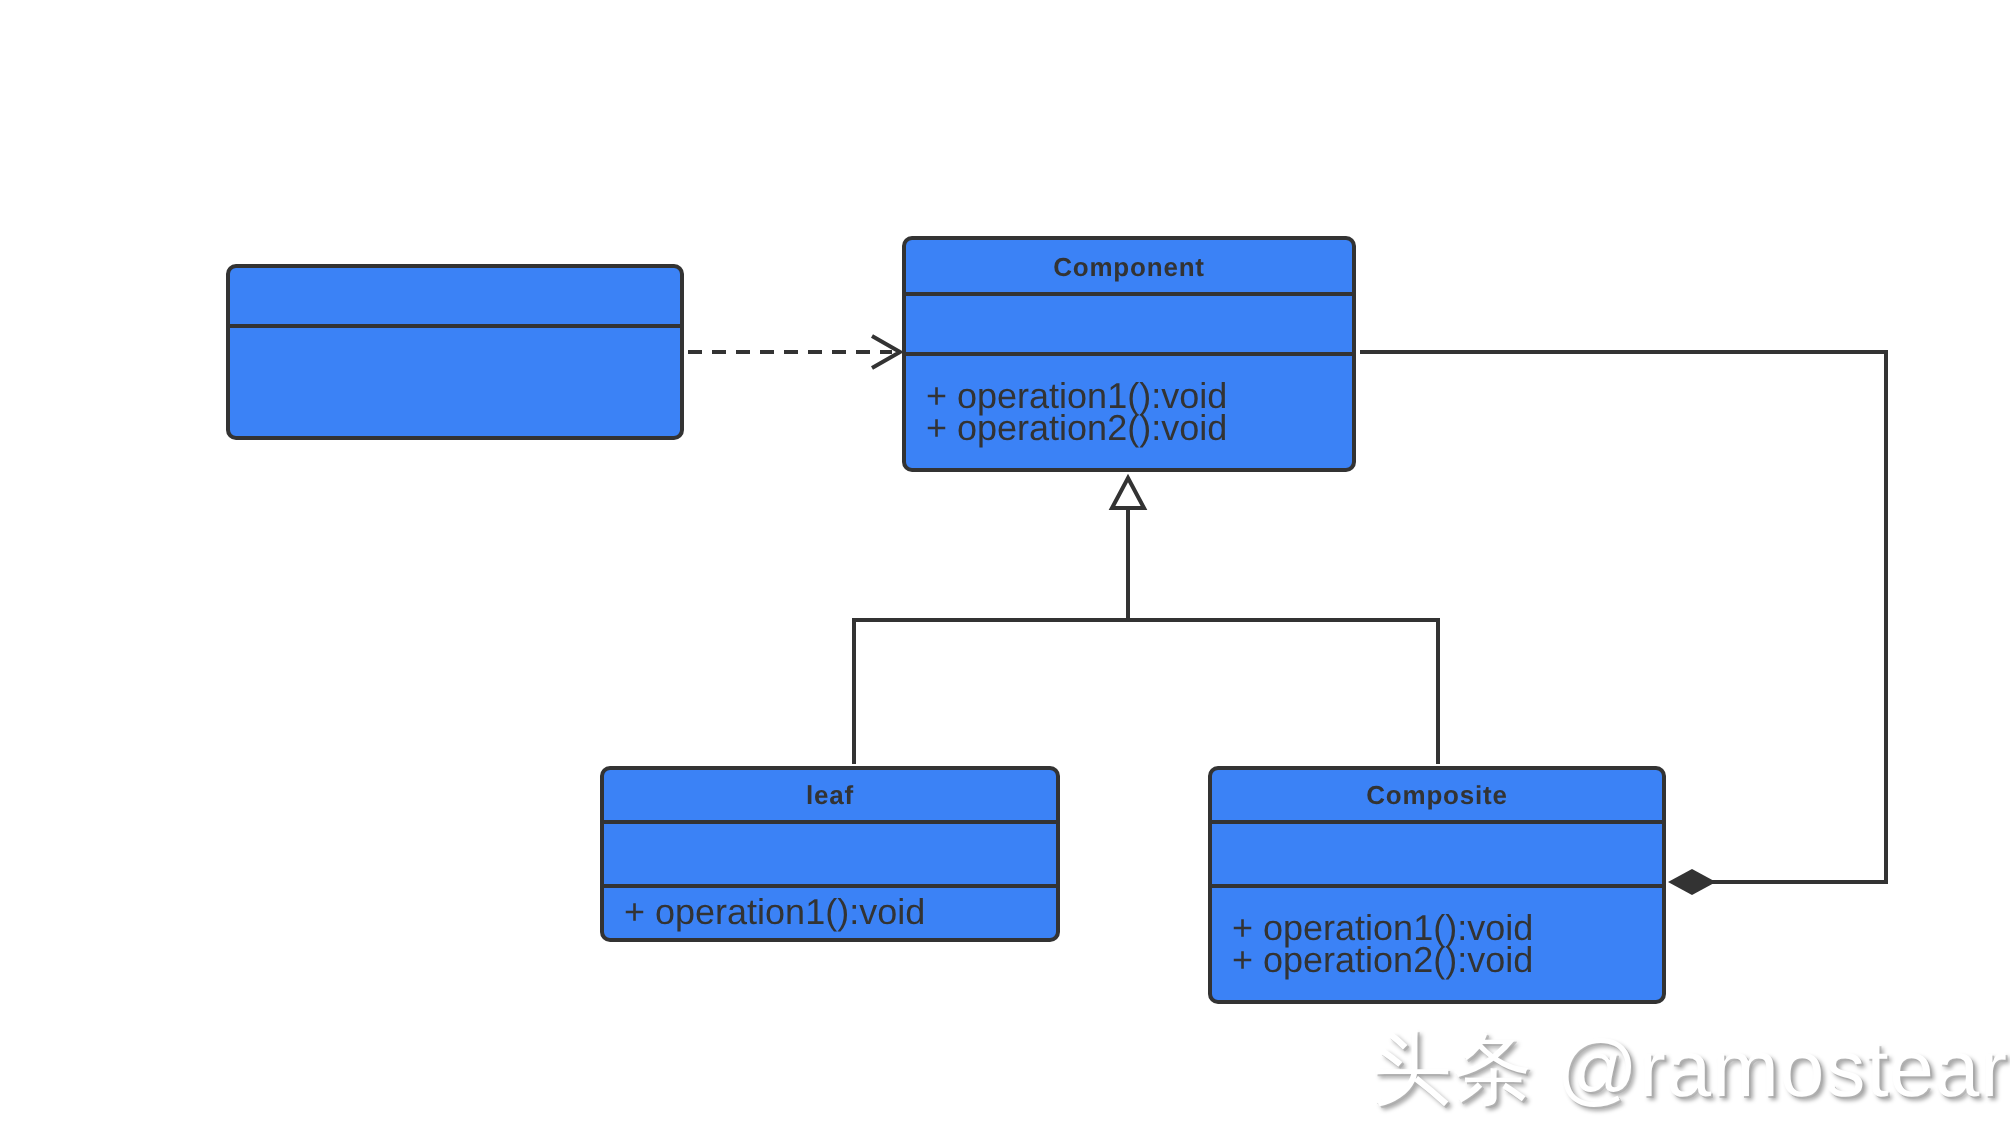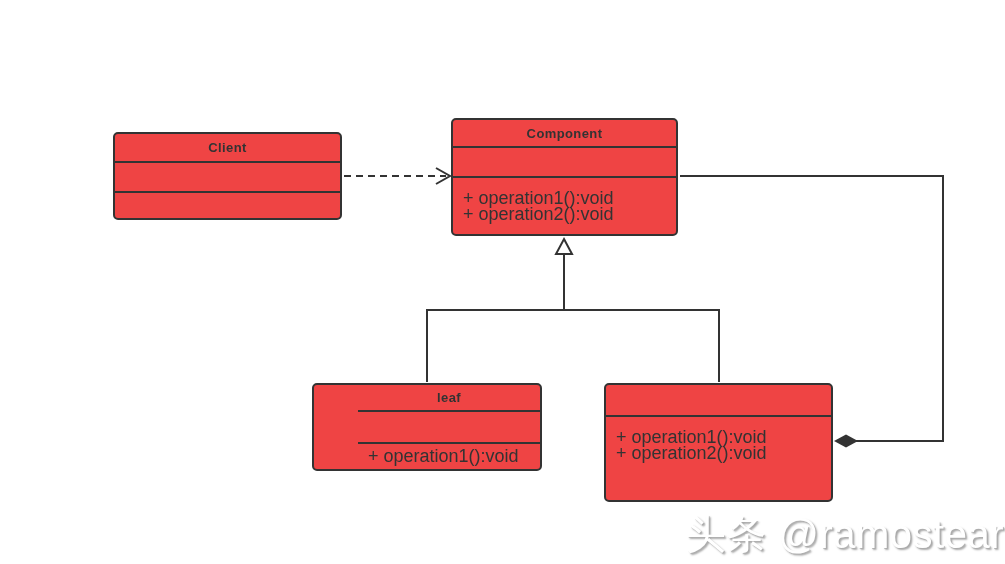--- a/index.html
+++ b/index.html
@@ -13,21 +13,21 @@
     color: #333333;
   }
   .connectors {
     position: absolute;
     left: 0; top: 0;
     width: 1005px; height: 564px;
   }
   .uml-class {
     position: absolute;
     box-sizing: border-box;
-    background: #ef4444;
+    background: #3b82f6;
     border: 2px solid #333333;
     border-radius: 5px;
     display: flex;
     flex-direction: column;
   }
   .uml-title {
     flex: 0 0 auto;
     display: flex;
     align-items: center;
     justify-content: center;
@@ -78,43 +78,43 @@
       <path d="M564 239 L572 254 L556 254 Z" fill="#ffffff"></path>
     </g>
 
     <g stroke="#333333" stroke-width="2" fill="none">
       <path d="M856 441 L943 441 L943 176 L680 176"></path>
       <path d="M834 441 L846 434.5 L858 441 L846 447.5 Z" fill="#333333" stroke="none"></path>
     </g>
   </svg>
 
   <div class="uml-class" style="left:113px; top:132px; width:229px; height:88px;">
-    <div class="uml-title" style="height:27px;">Client</div>
     <div class="uml-attrs" style="height:28px;"></div>
     <div class="uml-methods"></div>
   </div>
 
   <div class="uml-class" style="left:451px; top:118px; width:227px; height:118px;">
     <div class="uml-title" style="height:26px;">Component</div>
     <div class="uml-attrs" style="height:28px;"></div>
     <div class="uml-methods" style="padding-top:12px;">
       <div>+ operation1():void</div>
       <div>+ operation2():void</div>
     </div>
   </div>
 
-  <div class="uml-class" style="left:312px; top:383px; width:230px; height:88px;padding-left:44px;">
+  <div class="uml-class" style="left:300px; top:383px; width:230px; height:88px;">
     <div class="uml-title" style="height:25px;">leaf</div>
     <div class="uml-attrs" style="height:30px;"></div>
     <div class="uml-methods">
       <div>+ operation1():void</div>
     </div>
   </div>
 
   <div class="uml-class" style="left:604px; top:383px; width:229px; height:119px;">
+    <div class="uml-title" style="height:25px;">Composite</div>
     <div class="uml-attrs" style="height:30px;"></div>
     <div class="uml-methods" style="padding-top:12px;">
       <div>+ operation1():void</div>
       <div>+ operation2():void</div>
     </div>
   </div>
 
   <div class="watermark">头条 @ramostear</div>
 
 </div>

